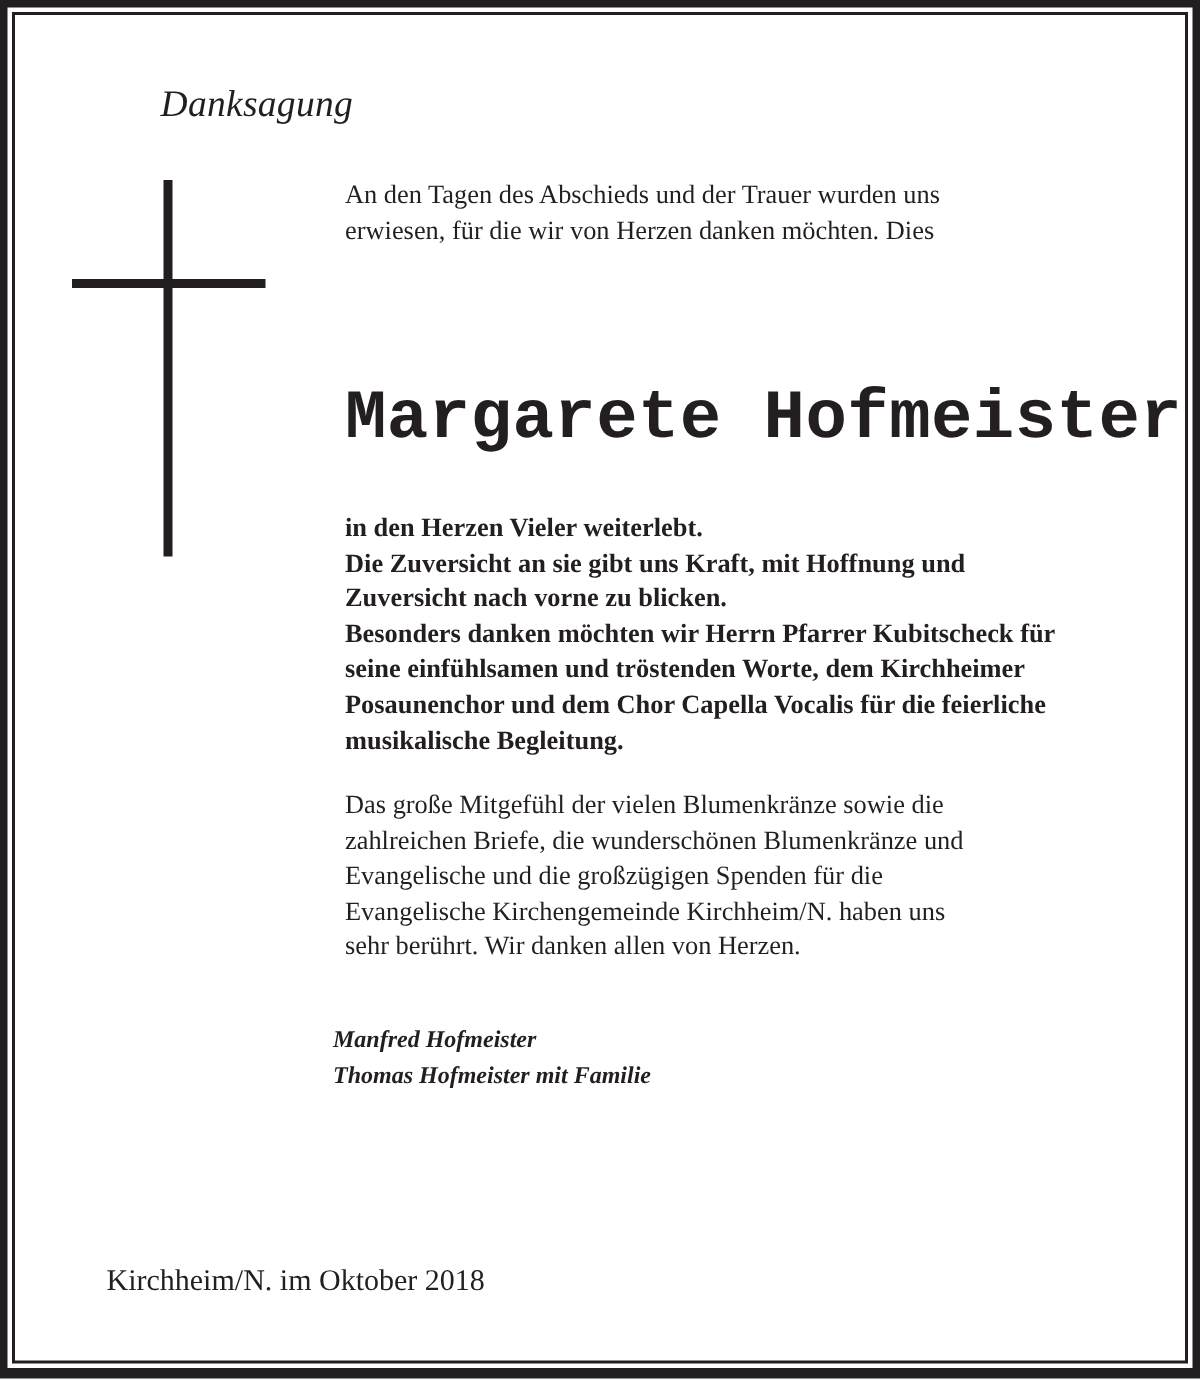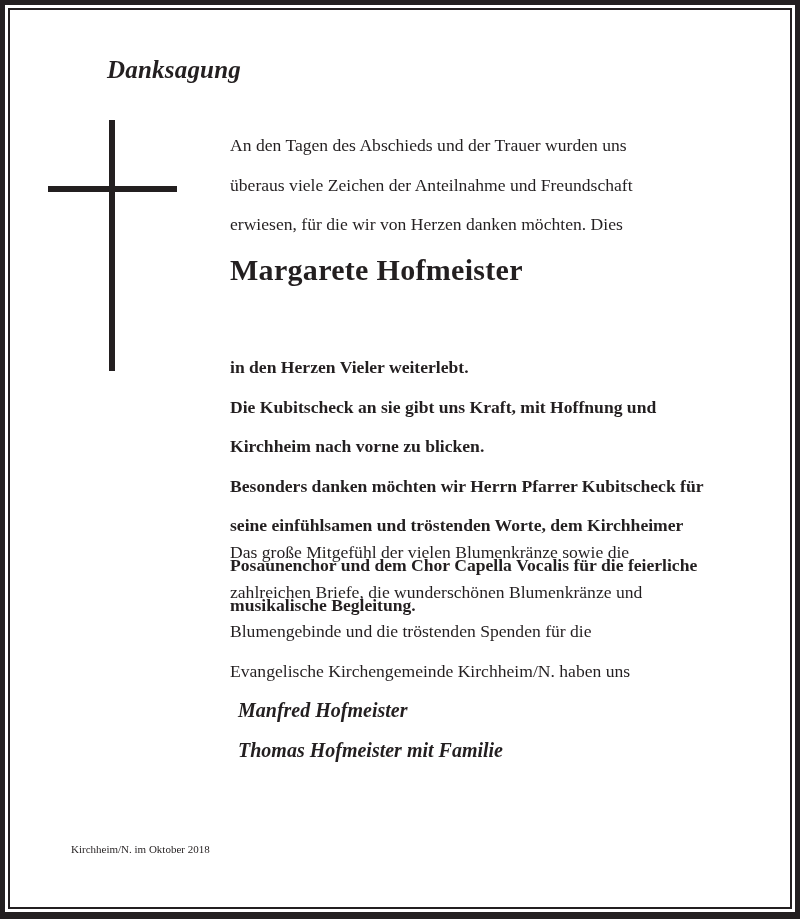--- a/index.html
+++ b/index.html
@@ -9,81 +9,81 @@
     }
     .frame-gap {
       position: absolute; left: 5px; top: 5px; right: 5px; bottom: 7px; background: #ffffff;
     }
     .frame-inner {
       position: absolute; left: 8px; top: 8px; right: 8px; bottom: 10px;
       border: 2px solid #231f20; background: #ffffff;
     }
     .heading {
       position: absolute; left: 107px; top: 56px; margin: 0;
-      font-size: 25px; font-weight: bold; font-style: italic; letter-spacing: 0.2px;
+      font-size: 25px; font-weight: normal; font-style: italic; letter-spacing: 0.2px;
     }
     .cross-v { position: absolute; left: 109px; top: 120px; width: 6px; height: 251px; background: #231f20; }
     .cross-h { position: absolute; left: 48px; top: 186px; width: 129px; height: 6px; background: #231f20; }
     .body-text {
       position: absolute; left: 230px; margin: 0;
       font-size: 17.6px; line-height: 23.6px; white-space: nowrap;
     }
     .p1 { top: 118px; }
     .name-title {
       position: absolute; left: 230px; top: 253px; margin: 0;
-      font-size: 30px; font-weight: bold; letter-spacing: 0.3px;
+      font-size: 46px; font-weight: bold; letter-spacing: 0.3px; font-family: Liberation Mono, monospace;
     }
     .p2 { top: 340px; font-weight: bold; }
     .p3 { top: 525px; }
     .signatures {
-      position: absolute; left: 238px; top: 682px; margin: 0;
-      font-size: 20px; line-height: 24.3px; font-weight: bold; font-style: italic; white-space: nowrap;
+      position: absolute; left: 222px; top: 682px; margin: 0;
+      font-size: 16px; line-height: 24.3px; font-weight: bold; font-style: italic; white-space: nowrap;
     }
     .place-date {
       position: absolute; left: 71px; top: 843px; margin: 0;
-      font-size: 11px; white-space: nowrap;
+      font-size: 20px; white-space: nowrap;
     }
-    .line { display: block; margin-top: 16px; }
+    .line { display: block; }
   </style>
 </head>
 <body>
 
 <div class="frame-gap"></div>
 <div class="frame-inner"></div>
 
 <h1 class="heading">Danksagung</h1>
 
 <div class="cross-icon-wrap">
   <div class="cross-v"></div>
   <div class="cross-h"></div>
 </div>
 
 <p class="body-text p1">
   <span class="line">An den Tagen des Abschieds und der Trauer wurden uns</span>
-  <span class="line">überaus viele Zeichen der Anteilnahme und Freundschaft</span>
   <span class="line">erwiesen, für die wir von Herzen danken möchten. Dies</span>
 </p>
 
 <h2 class="name-title">Margarete Hofmeister</h2>
 
 <p class="body-text p2">
   <span class="line">in den Herzen Vieler weiterlebt.</span>
-  <span class="line">Die Kubitscheck an sie gibt uns Kraft, mit Hoffnung und</span>
-  <span class="line">Kirchheim nach vorne zu blicken.</span>
+  <span class="line">Die Zuversicht an sie gibt uns Kraft, mit Hoffnung und</span>
+  <span class="line">Zuversicht nach vorne zu blicken.</span>
   <span class="line">Besonders danken möchten wir Herrn Pfarrer Kubitscheck für</span>
   <span class="line">seine einfühlsamen und tröstenden Worte, dem Kirchheimer</span>
   <span class="line">Posaunenchor und dem Chor Capella Vocalis für die feierliche</span>
   <span class="line">musikalische Begleitung.</span>
 </p>
 
 <p class="body-text p3">
   <span class="line">Das große Mitgefühl der vielen Blumenkränze sowie die</span>
   <span class="line">zahlreichen Briefe, die wunderschönen Blumenkränze und</span>
-  <span class="line">Blumengebinde und die tröstenden Spenden für die</span>
+  <span class="line">Evangelische und die großzügigen Spenden für die</span>
   <span class="line">Evangelische Kirchengemeinde Kirchheim/N. haben uns</span>
+  <span class="line">sehr berührt. Wir danken allen von Herzen.</span>
 </p>
 
 <p class="signatures">
   <span class="line">Manfred Hofmeister</span>
   <span class="line">Thomas Hofmeister mit Familie</span>
 </p>
 
 <p class="place-date">Kirchheim/N. im Oktober 2018</p>
 
 </body></html>

